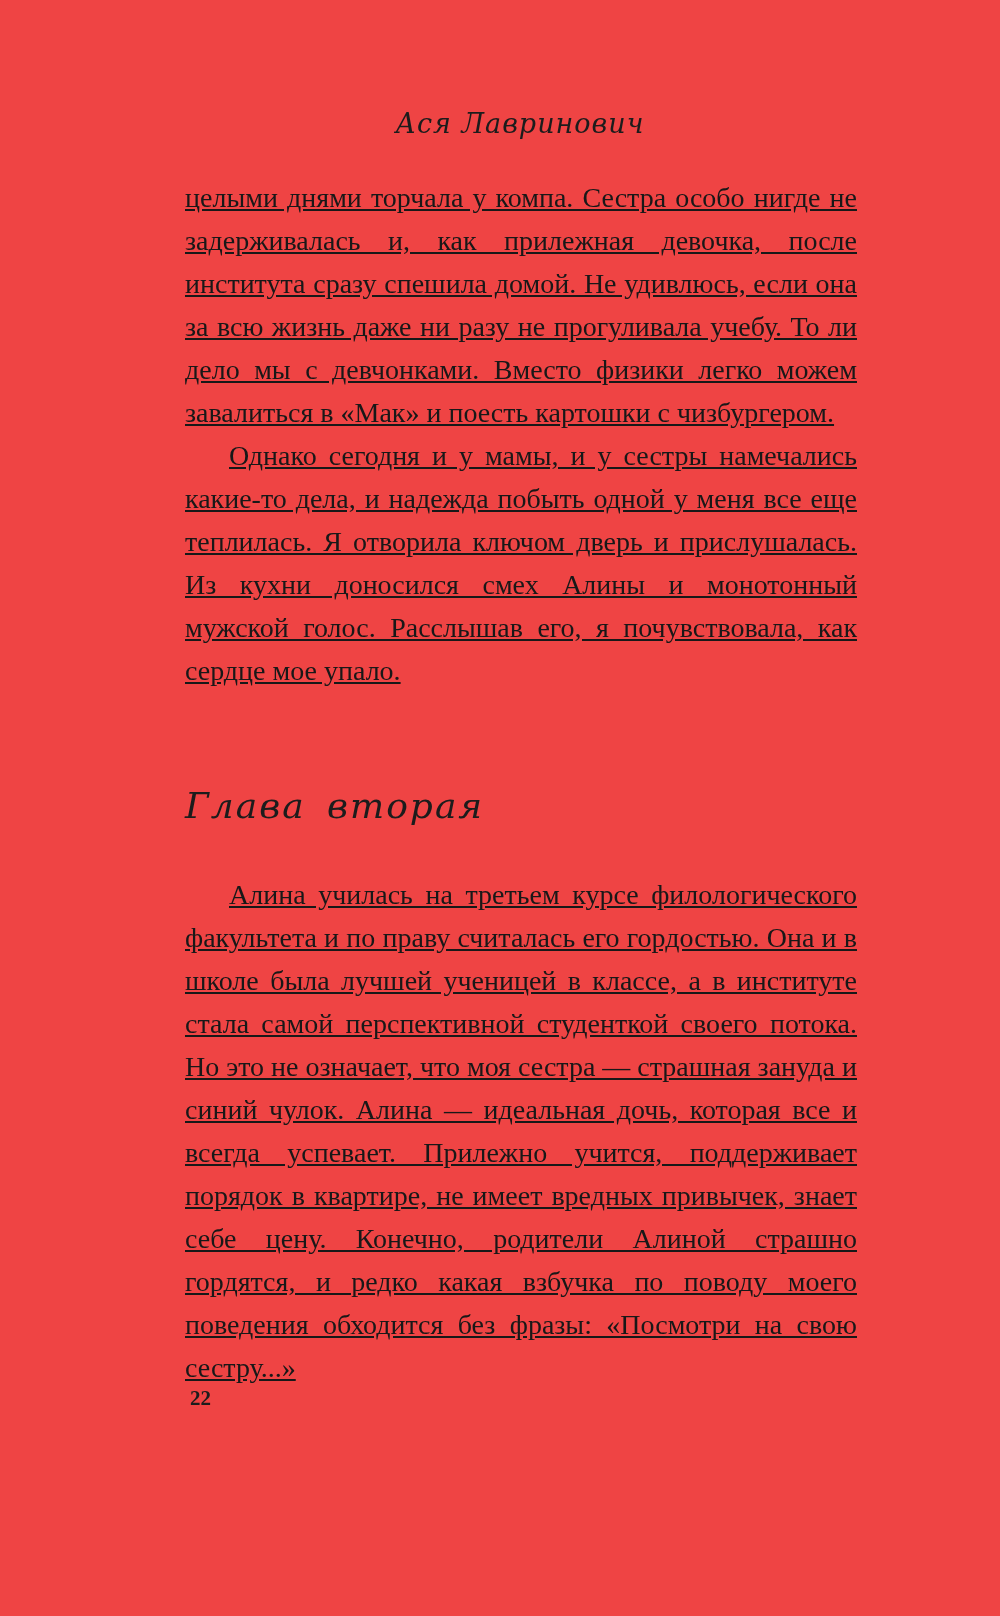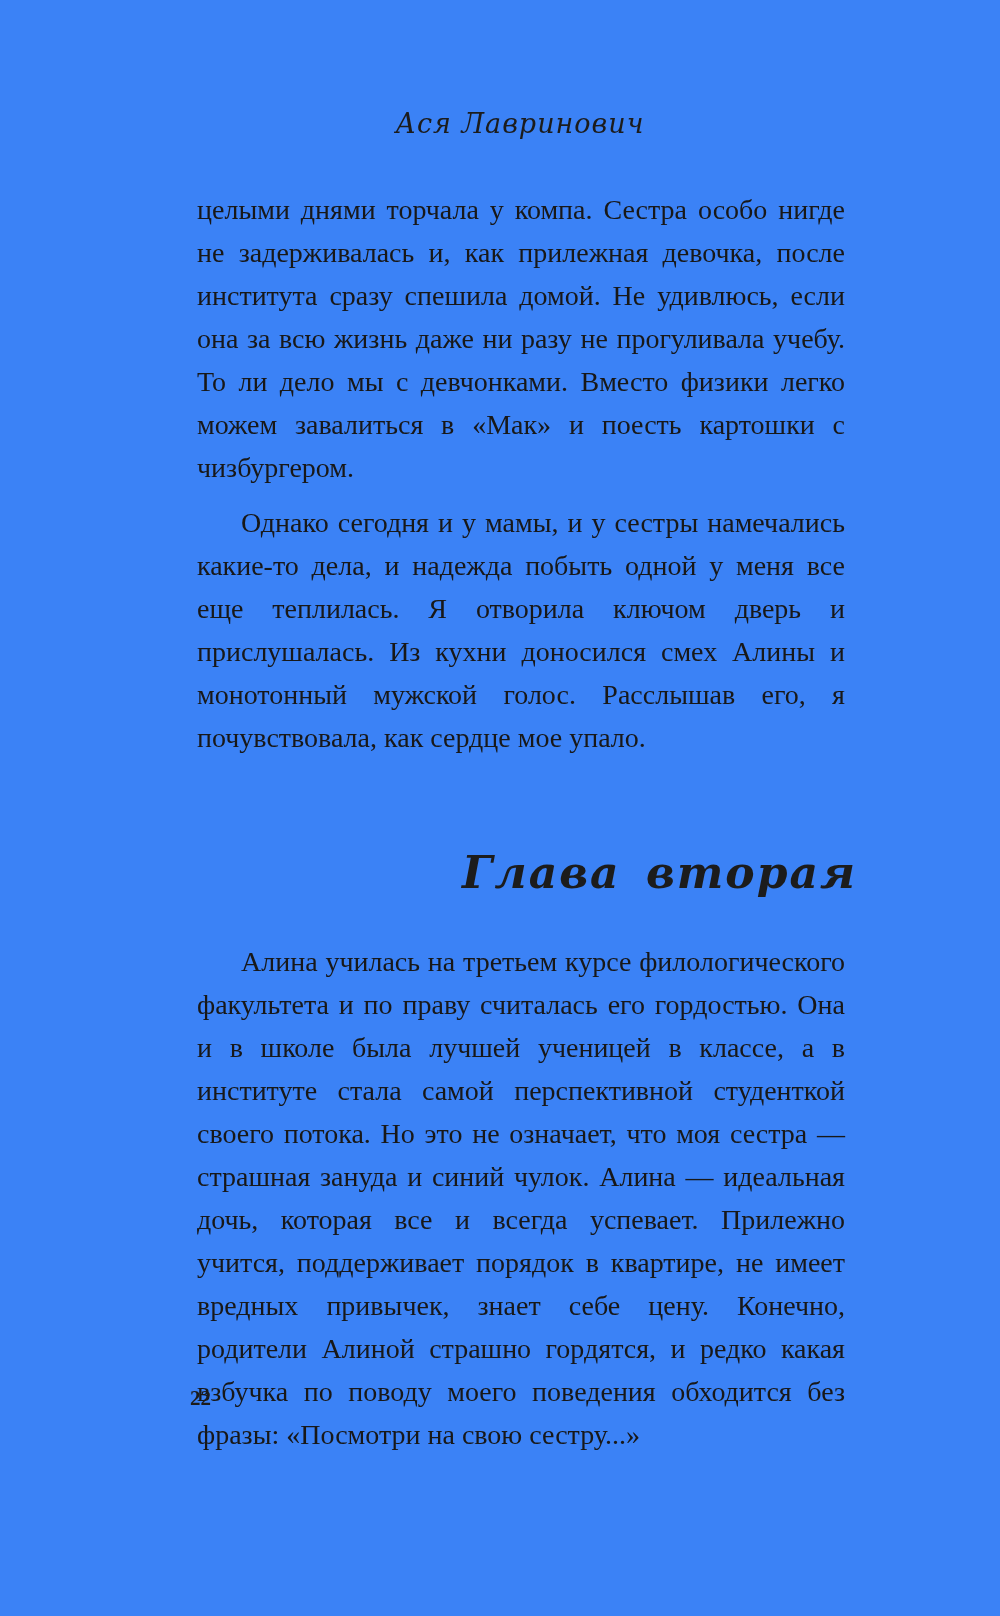--- a/index.html
+++ b/index.html
@@ -4,21 +4,21 @@
 <style>
   html, body {
     margin: 0;
     padding: 0;
     background: #ffffff;
   }
   .page {
     position: relative;
     width: 1000px;
     height: 1616px;
-    background: #3b82f6;
+    background: #ef4444;
     color: #181818;
     font-family: "Liberation Serif", "DejaVu Serif", serif;
     overflow: hidden;
   }
   .running-head {
     position: absolute;
     top: 108px;
     left: 185px;
     width: 670px;
     text-align: center;
@@ -31,33 +31,34 @@
   .text-block {
     position: absolute;
     top: 176px;
     left: 185px;
     width: 672px;
     font-size: 28px;
     line-height: 43px;
     text-align: justify;
   }
   .text-block p {
-    margin: 12px;
+    margin: 0;
     text-indent: 44px;
+    text-decoration: underline;
   }
   .text-block p.no-indent {
     text-indent: 0;
   }
   .chapter-heading {
     margin: 92px 0 46px 0;
-    text-align: right;
+    text-align: left;
     font-family: "DejaVu Serif", serif;
     font-style: italic;
-    font-weight: bold;
-    font-size: 44px;
+    font-weight: normal;
+    font-size: 36px;
     letter-spacing: 2px;
     word-spacing: 8px;
     text-indent: 0;
     color: #1c1c1c;
   }
   .page-number {
     position: absolute;
     left: 190px;
     top: 1386px;
     font-size: 21px;

